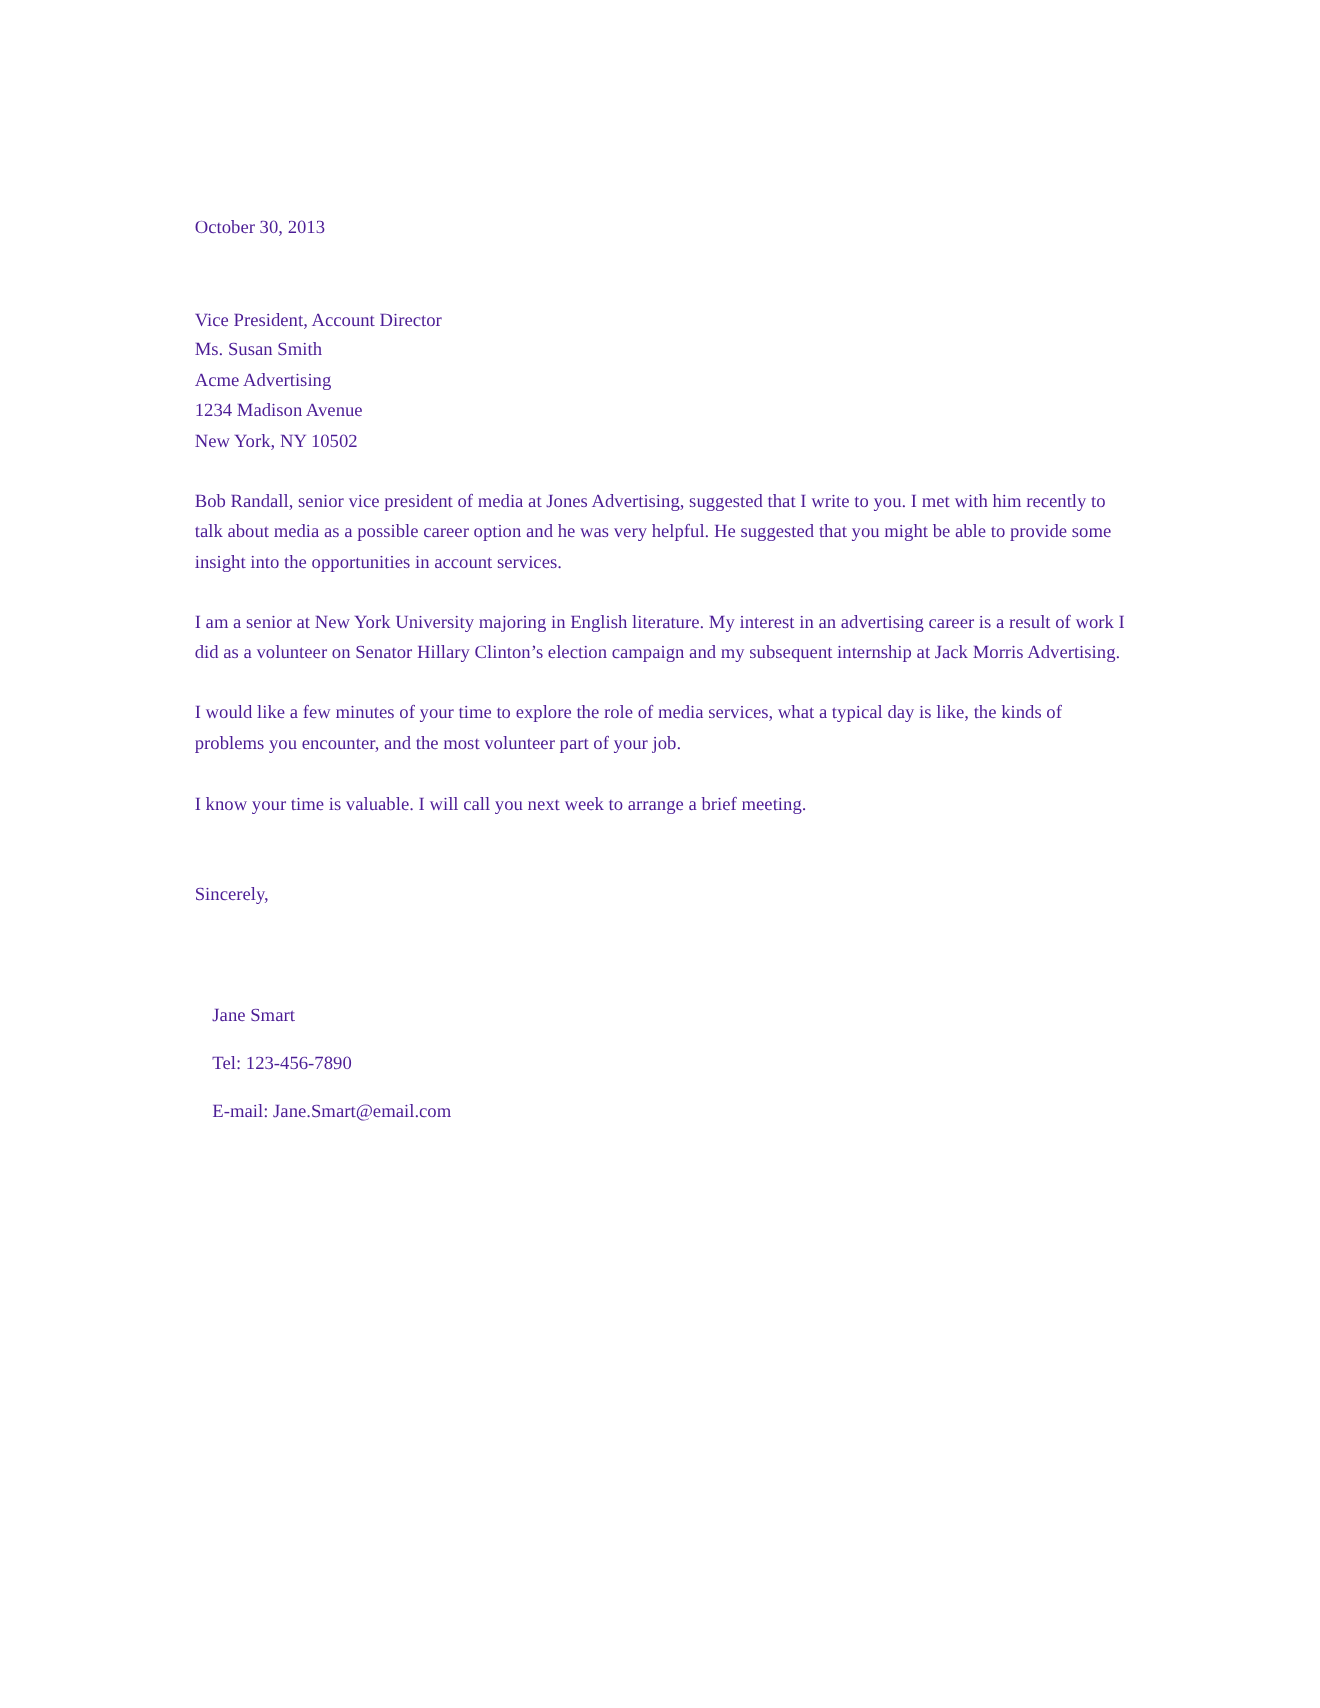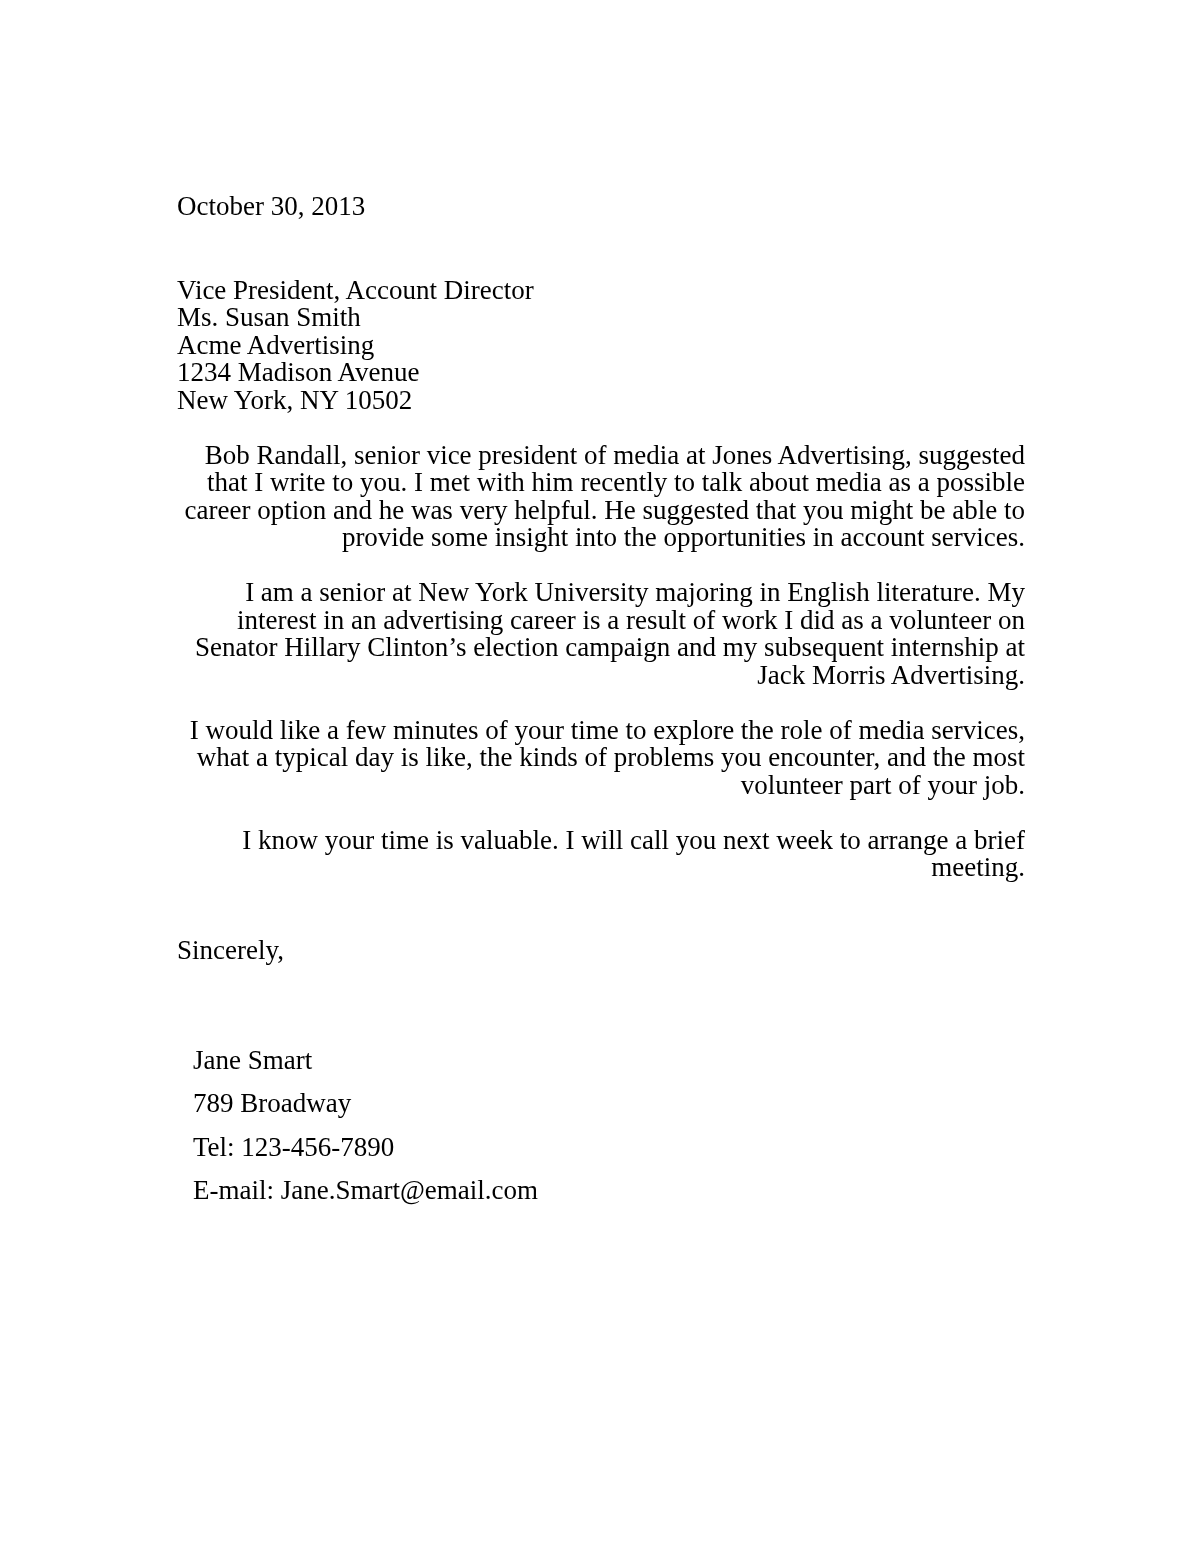--- a/index.html
+++ b/index.html
@@ -8,41 +8,41 @@
     background: #ffffff;
   }
   .page {
     position: relative;
     width: 1200px;
     height: 1553px;
     background: #ffffff;
     box-sizing: border-box;
     padding: 193px 175px 0 177px;
     font-family: "Liberation Serif", "DejaVu Serif", serif;
-    font-size: 27px;
+    font-size: 17px;
     line-height: 27.5px;
-    color: #000000;
+    color: #4c1d95;
     -webkit-font-smoothing: antialiased;
   }
   .date-line {
     margin: 0 0 56px 0;
   }
   .address-block {
     margin: 0 0 27.5px 0;
   }
   .address-block div {
     margin: 0;
   }
   .salutation {
     margin: 0 0 27.5px 0;
   }
   .para {
     margin: 0 0 27.5px 0;
     max-width: 848px;
-    text-align: right;
+    text-align: left;
     font-family: Liberation Serif, serif;
   }
   .para.last-para {
     margin-bottom: 55px;
   }
   .closing {
     margin: 0 0 82.5px 0;
   }
   .signature-block div {
     margin: 16px;
@@ -69,18 +69,17 @@
   <p class="para">I am a senior at New York University majoring in English literature. My interest in an advertising career is a result of work I did as a volunteer on Senator Hillary Clinton’s election campaign and my subsequent internship at Jack Morris Advertising.</p>
 
   <p class="para">I would like a few minutes of your time to explore the role of media services, what a typical day is like, the kinds of problems you encounter, and the most volunteer part of your job.</p>
 
   <p class="para last-para">I know your time is valuable. I will call you next week to arrange a brief meeting.</p>
 
   <div class="closing">Sincerely,</div>
 
   <div class="signature-block">
     <div>Jane Smart</div>
-    <div>789 Broadway</div>
     <div>Tel: 123-456-7890</div>
     <div>E-mail: Jane.Smart@email.com</div>
   </div>
 
 </div>
 
 </body></html>

